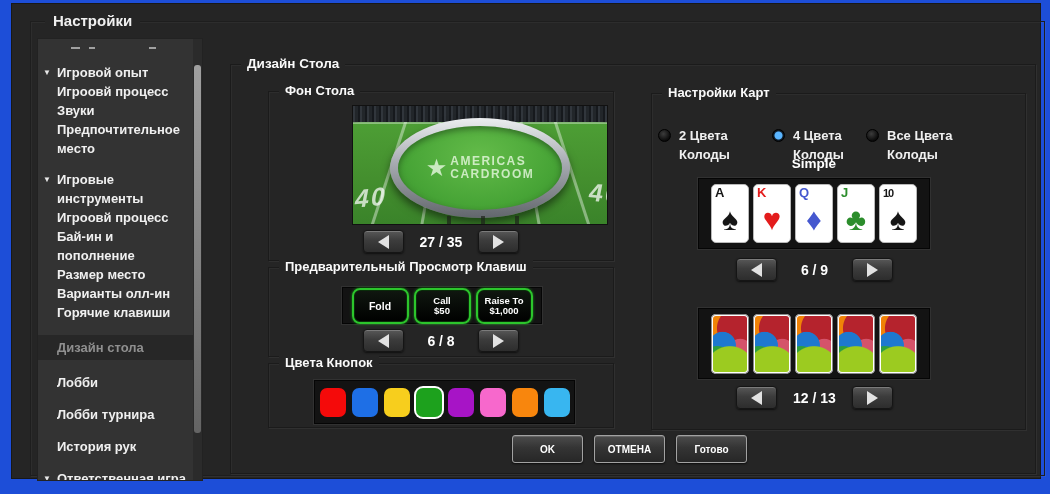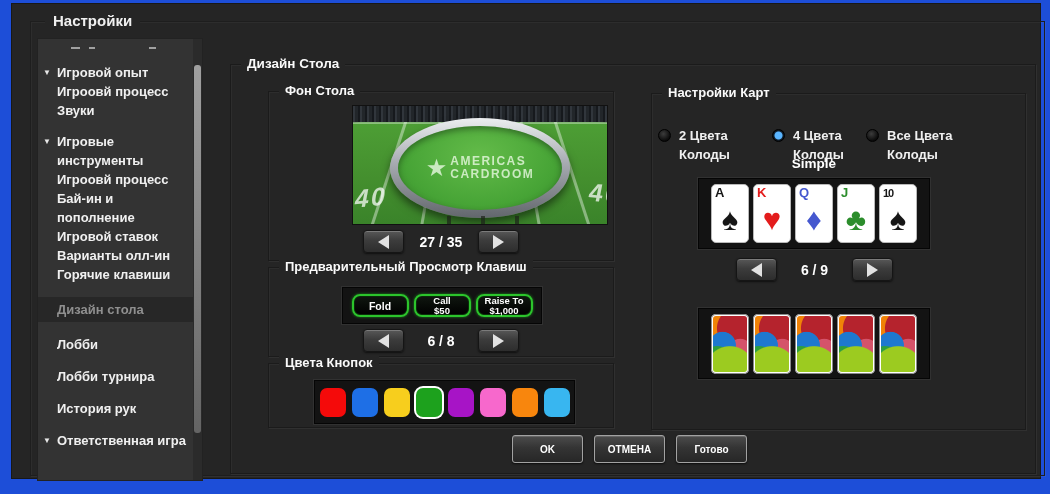--- a/index.html
+++ b/index.html
@@ -76,21 +76,21 @@
 
   
   .strip { position:absolute; background:#131313; border:1px solid #050505; box-shadow:0 0 0 1px rgba(255,255,255,.06);
     display:flex; align-items:center; justify-content:center; }
   .keys-strip   { left:73px; top:19px; width:200px; height:37px; gap:5px; }
   .colors-strip { left:45px; top:16px; width:261px; height:44px; gap:6px; }
   .cards-strip  { left:46px; top:84px;  width:232px; height:71px; gap:4px; }
   .backs-strip  { left:46px; top:214px; width:232px; height:71px; gap:4px; }
 
   
-  .act-btn { width:57px; height:23px; border-radius:8px; background:linear-gradient(180deg,#101710,#000);
+  .act-btn { width:57px; height:36px; border-radius:8px; background:linear-gradient(180deg,#101710,#000);
     border:2px solid #2cc52c; box-shadow:0 0 3px #1d8a1d, inset 0 0 0 1px #0a2d0a; cursor:pointer;
     display:flex; flex-direction:column; align-items:center; justify-content:center; color:#fff; font-weight:bold; }
   .act-l1 { font-size:9.5px; line-height:10px; }
   .act-l2 { font-size:9.5px; line-height:10px; }
 
   
   .swatch { width:26px; height:29px; border-radius:7px; cursor:pointer; }
   .swatch.selected { box-shadow:0 0 0 2px #fff; }
 
   
@@ -133,24 +133,25 @@
     <div class="frame frame-outer">
       <span class="title-legend">Настройки</span>
     </div>
 
     <div class="listbox">
       <div class="list-inner">
         <div class="clip-marks"></div>
       <div class="side-item section"><span class="tri">▼</span><span>Игровой опыт</span></div>
           <div class="side-item sub"><span>Игроовй процесс</span></div>
           <div class="side-item sub"><span>Звуки</span></div>
+          <div class="side-item sub"><span>Предпочтительное место</span></div>
           <div class="side-item section"><span class="tri">▼</span><span>Игровые инструменты</span></div>
           <div class="side-item sub"><span>Игроовй процесс</span></div>
           <div class="side-item sub"><span>Бай-ин и пополнение</span></div>
-          <div class="side-item sub"><span>Игровой ставок</span></div>
+          <div class="side-item sub"><span>Размер место</span></div>
           <div class="side-item sub"><span>Варианты олл-ин</span></div>
           <div class="side-item sub"><span>Горячие клавиши</span></div>
           <div class="side-item top selected"><span>Дизайн стола</span></div>
           <div class="side-item top"><span>Лобби</span></div>
           <div class="side-item top"><span>Лобби турнира</span></div>
           <div class="side-item top"><span>История рук</span></div>
           <div class="side-item section"><span class="tri">▼</span><span>Ответственная игра</span></div>
         </div>
       <div class="scroll-track">
         <div class="scroll-thumb"></div>
@@ -297,20 +298,29 @@
             <div class="back-card">
               <div class="back-art"></div>
             </div>
             <div class="back-card">
               <div class="back-art"></div>
             </div>
             <div class="back-card">
               <div class="back-art"></div>
             </div>
           </div>
+        <div class="pag-row" style="left:84px; top:292px; width:157px;">
+          <button class="pag-btn">
+              <span class="arr arr-l"></span>
+            </button>
+          <span class="pag-label">12 / 13</span>
+          <button class="pag-btn">
+              <span class="arr arr-r"></span>
+            </button>
+        </div>
       </div>
     </div>
 
     <div class="footer">
       <button class="f-btn">OK</button>
       <button class="f-btn">ОТМЕНА</button>
       <button class="f-btn">Готово</button>
     </div>
 
   </div>

